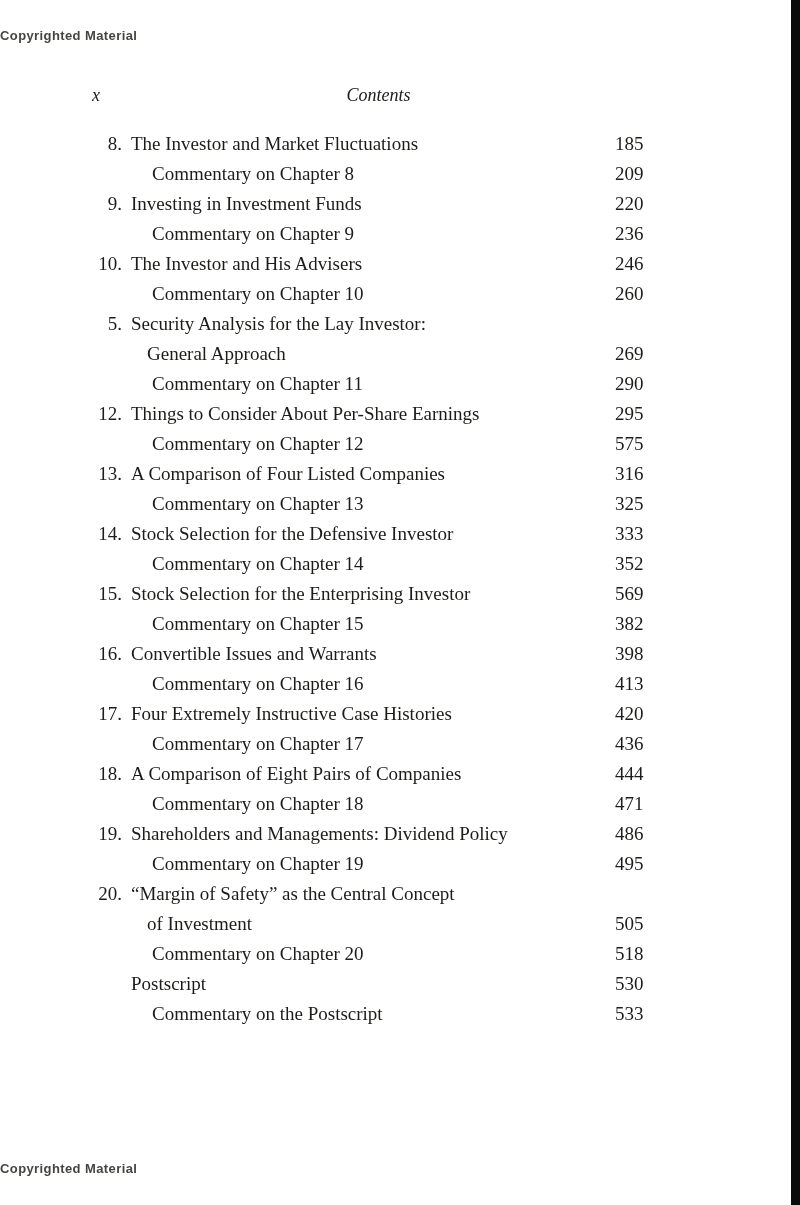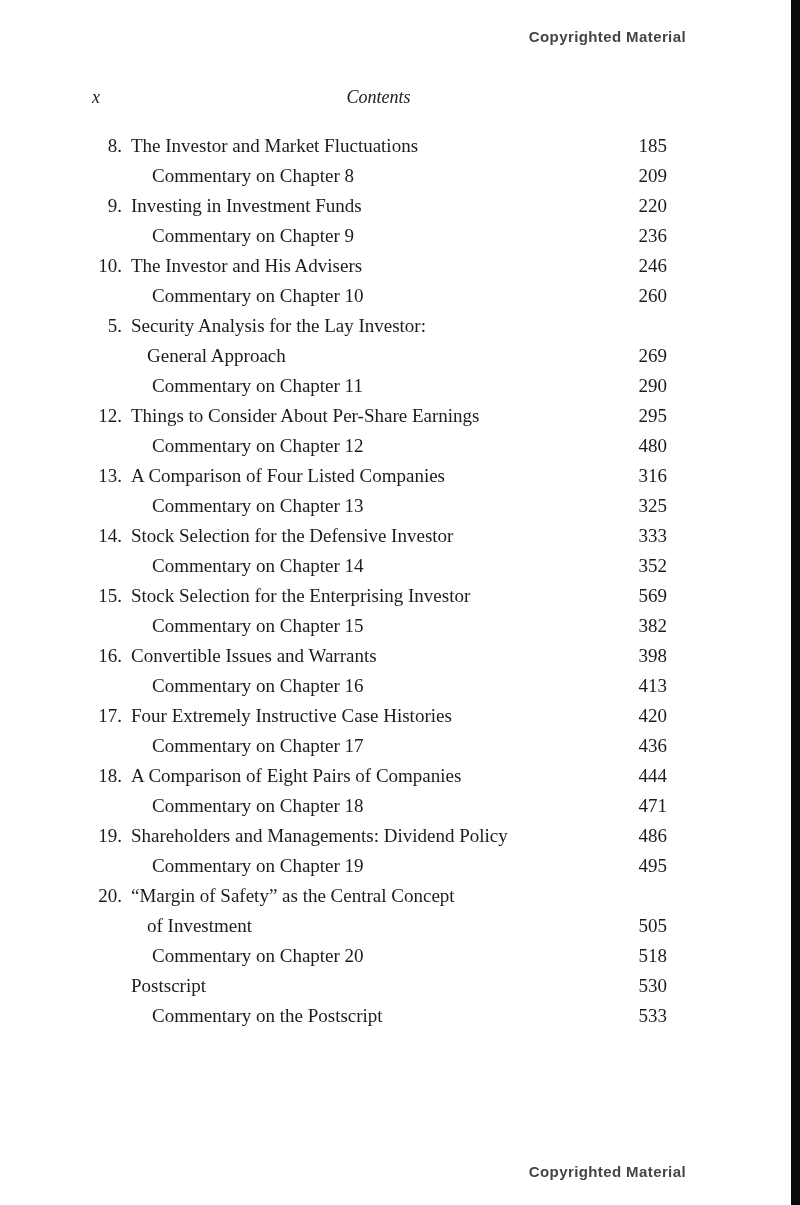--- a/index.html
+++ b/index.html
@@ -7,24 +7,24 @@
     width: 800px; height: 1205px;
     background: #ffffff;
     font-family: "Liberation Serif", serif;
     color: #1d1c1a;
     overflow: hidden;
     position: relative;
   }
   .copyright {
     font-family: "Liberation Sans", sans-serif;
     font-weight: bold;
-    font-size: 15px;
+    font-size: 13px;
     letter-spacing: 0.4px;
     color: #474542;
-    text-align: right;
+    text-align: left;
     width: 686px;
   }
   .copyright.top { padding-top: 28px; }
   .copyright.bottom { margin-top: 132px; }
   .page {
     margin-top: 42px;
     padding-left: 90px;
     padding-right: 133px;
   }
   .header {
@@ -42,21 +42,21 @@
     flex: 0 0 32px;
     text-align: right;
     white-space: nowrap;
   }
   .title { flex: 1; padding-left: 9px; font-family: Liberation Serif, serif; }
   .row.commentary .title { padding-left: 30px; }
   .line1, .line2 { display: block; }
   .line2 { padding-left: 16px; }
   .pg {
     flex: 0 0 52px;
-    text-align: right;
+    text-align: left;
     align-self: flex-end;
   }
   .scan-edge {
     position: absolute;
     top: 0; right: 0;
     width: 9px; height: 1205px;
     background: #0b0b0b;
   }
 </style>
 </head>
@@ -132,21 +132,21 @@
         <span class="title">
           <span class="line1">Things to Consider About Per-Share Earnings</span>
         </span>
         <span class="pg">295</span>
       </div>
       <div class="row commentary">
         <span class="num"></span>
         <span class="title">
           <span class="line1">Commentary on Chapter 12</span>
         </span>
-        <span class="pg">480</span>
+        <span class="pg">575</span>
       </div>
       <div class="row">
         <span class="num">13.</span>
         <span class="title">
           <span class="line1">A Comparison of Four Listed Companies</span>
         </span>
         <span class="pg">316</span>
       </div>
       <div class="row commentary">
         <span class="num"></span>

